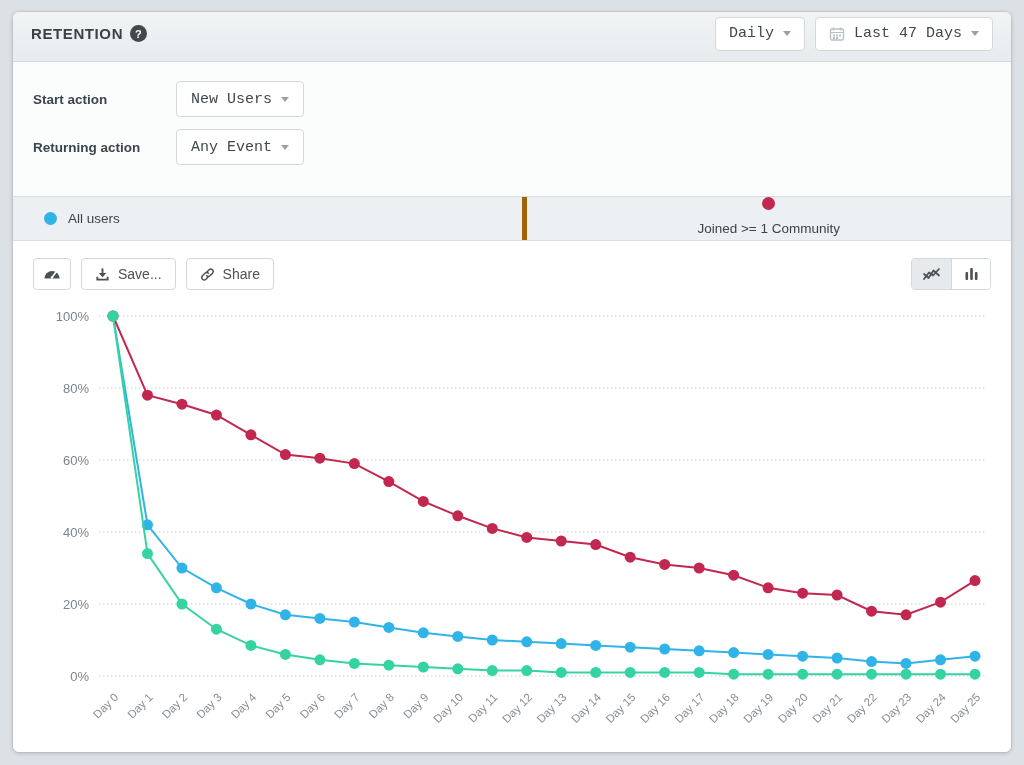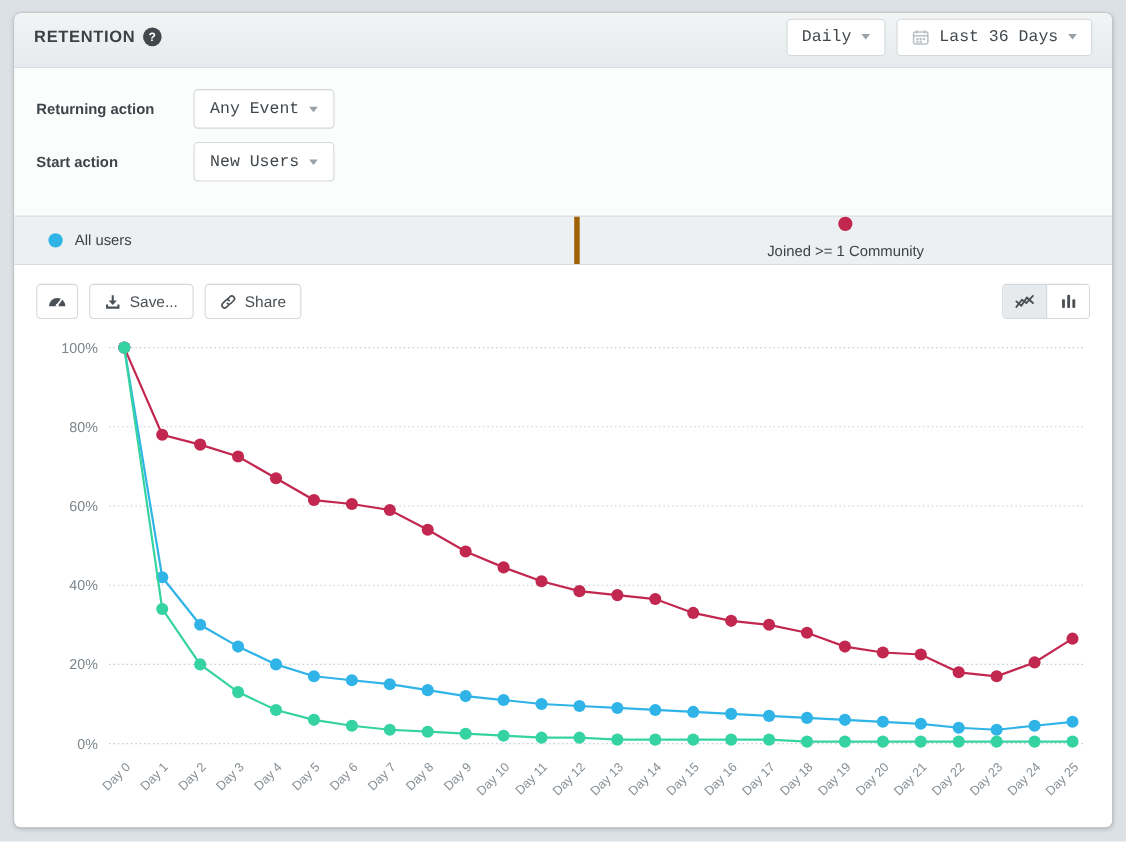--- a/index.html
+++ b/index.html
@@ -114,38 +114,38 @@
             <line x1="4.5" y1="1.5" x2="4.5" y2="4.5" stroke="#b9c0c5" stroke-width="1.4"></line>
             <line x1="11.5" y1="1.5" x2="11.5" y2="4.5" stroke="#b9c0c5" stroke-width="1.4"></line>
             <line x1="1.5" y1="6.5" x2="14.5" y2="6.5" stroke="#b9c0c5" stroke-width="1.2"></line>
             <rect x="4" y="8.5" width="2" height="2" fill="#b9c0c5"></rect>
             <rect x="7" y="8.5" width="2" height="2" fill="#b9c0c5"></rect>
             <rect x="10" y="8.5" width="2" height="2" fill="#b9c0c5"></rect>
             <rect x="4" y="11" width="2" height="2" fill="#b9c0c5"></rect>
             <rect x="7" y="11" width="2" height="2" fill="#b9c0c5"></rect>
           </svg>
         </span>
-        <span>Last 36 Days</span>
+        <span>Last 47 Days</span>
         <span class="caret"></span>
       </button>
     </div>
   </div>
 
   <div class="filters">
+    <div class="filter-row">
+      <span class="filter-label">Start action</span>
+      <button class="btn filter-btn">
+        <span>New Users</span>
+        <span class="caret"></span>
+      </button>
+    </div>
     <div class="filter-row">
       <span class="filter-label">Returning action</span>
       <button class="btn filter-btn">
         <span>Any Event</span>
-        <span class="caret"></span>
-      </button>
-    </div>
-    <div class="filter-row">
-      <span class="filter-label">Start action</span>
-      <button class="btn filter-btn">
-        <span>New Users</span>
         <span class="caret"></span>
       </button>
     </div>
   </div>
 
   <div class="legend">
     <div class="legend-cell">
       <span class="legend-dot" style="background: rgb(48, 180, 232);"></span>
       <span class="legend-label">All users</span>
     </div>

